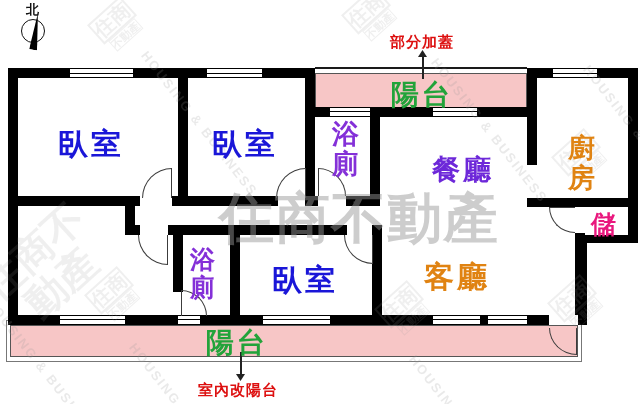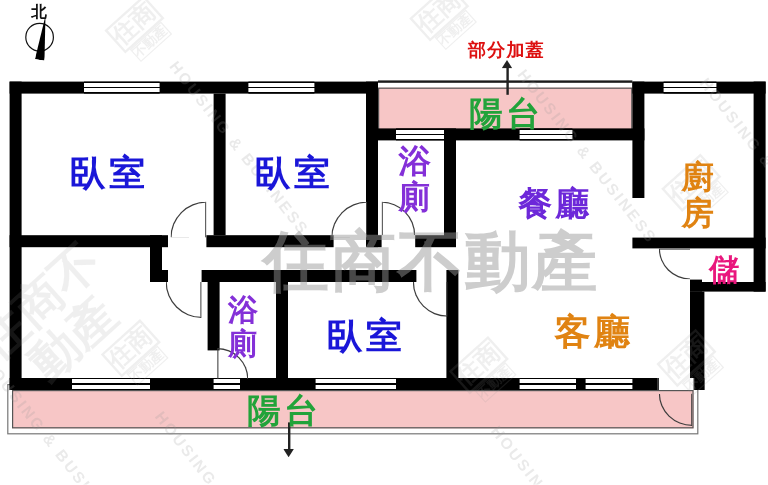--- a/index.html
+++ b/index.html
@@ -108,30 +108,31 @@
 
   <div class="lbl" style="left:26px;top:1px;font-size:13px;color:#111;letter-spacing:0;">北</div>
   <div class="compass-circle" style="left:21px;top:19px;"></div>
   <div class="needle" style="left:30px;top:13px;"></div>
 
   <div class="lbl" style="left: 390px; top: 33px; font-size: 15px; letter-spacing: 1px; color: rgb(221, 16, 16);">部分加蓋</div>
   <div class="arrow-head head-up" style="left:418px;top:50px;"></div>
   <div class="arrow-line" style="left:422px;top:55px;height:24px;"></div>
   <div class="arrow-line" style="left:240px;top:352px;height:23px;"></div>
   <div class="arrow-head head-down" style="left:236px;top:374px;"></div>
+  <div class="lbl" style="left: 198px; top: 381px; font-size: 15px; letter-spacing: 1px; color: rgb(221, 16, 16);">室內改陽台</div>
 
   <div class="lbl" style="left: 58px; top: 124px; font-size: 30px; color: rgb(26, 22, 216);">臥室</div>
   <div class="lbl" style="left: 212px; top: 124px; font-size: 30px; color: rgb(26, 22, 216);">臥室</div>
   <div class="vlbl" style="left: 331px; top: 119px; width: 29px; font-size: 27px; color: rgb(132, 48, 216);">浴廁</div>
   <div class="lbl" style="left: 391px; top: 76px; font-size: 28px; color: rgb(34, 163, 58);">陽台</div>
   <div class="lbl" style="left: 432px; top: 151px; font-size: 28px; color: #6d28d9;">餐廳</div>
   <div class="vlbl" style="left: 567px; top: 106px; width: 29px; font-size: 27px; color: rgb(224, 131, 18); margin-top: 27px;">廚房</div>
   <div class="vlbl" style="left: 189px; top: 245px; width: 27px; font-size: 25px; color: rgb(132, 48, 216);">浴廁</div>
   <div class="lbl" style="left: 272px; top: 260px; font-size: 30px; color: rgb(26, 22, 216);">臥室</div>
-  <div class="lbl" style="left: 462px; top: 257px; font-size: 30px; color: rgb(224, 131, 18);">客廳</div>
+  <div class="lbl" style="left: 424px; top: 257px; font-size: 30px; color: rgb(224, 131, 18);">客廳</div>
   <div class="lbl" style="left: 591px; top: 208px; font-size: 25px; letter-spacing: 0px; color: rgb(233, 23, 125);">儲</div>
   <div class="lbl" style="left: 206px; top: 324px; font-size: 28px; color: rgb(34, 163, 58);">陽台</div>
 
   <div class="wm wm-big" style="left:219px;top:182px;">住商不動產</div>
 
   <div class="wm wm-sq" style="left:88px;top:8px;width:60px;"><span style="font-size:20px;font-weight:bold;border:2px solid #979797;">住商</span><br><span style="font-size:11px;font-weight:bold;border:1.5px solid #979797;">不動產</span></div>
   <div class="wm wm-sq" style="left:342px;top:-2px;width:60px;"><span style="font-size:20px;font-weight:bold;border:2px solid #979797;">住商</span><br><span style="font-size:11px;font-weight:bold;border:1.5px solid #979797;">不動產</span></div>
   <div class="wm wm-sq" style="left:552px;top:140px;width:60px;"><span style="font-size:20px;font-weight:bold;border:2px solid #979797;">住商</span><br><span style="font-size:11px;font-weight:bold;border:1.5px solid #979797;">不動產</span></div>
   <div class="wm wm-sq" style="left:85px;top:278px;width:60px;"><span style="font-size:20px;font-weight:bold;border:2px solid #979797;">住商</span><br><span style="font-size:11px;font-weight:bold;border:1.5px solid #979797;">不動產</span></div>
   <div class="wm wm-sq" style="left:375px;top:292px;width:60px;"><span style="font-size:20px;font-weight:bold;border:2px solid #979797;">住商</span><br><span style="font-size:11px;font-weight:bold;border:1.5px solid #979797;">不動產</span></div>

